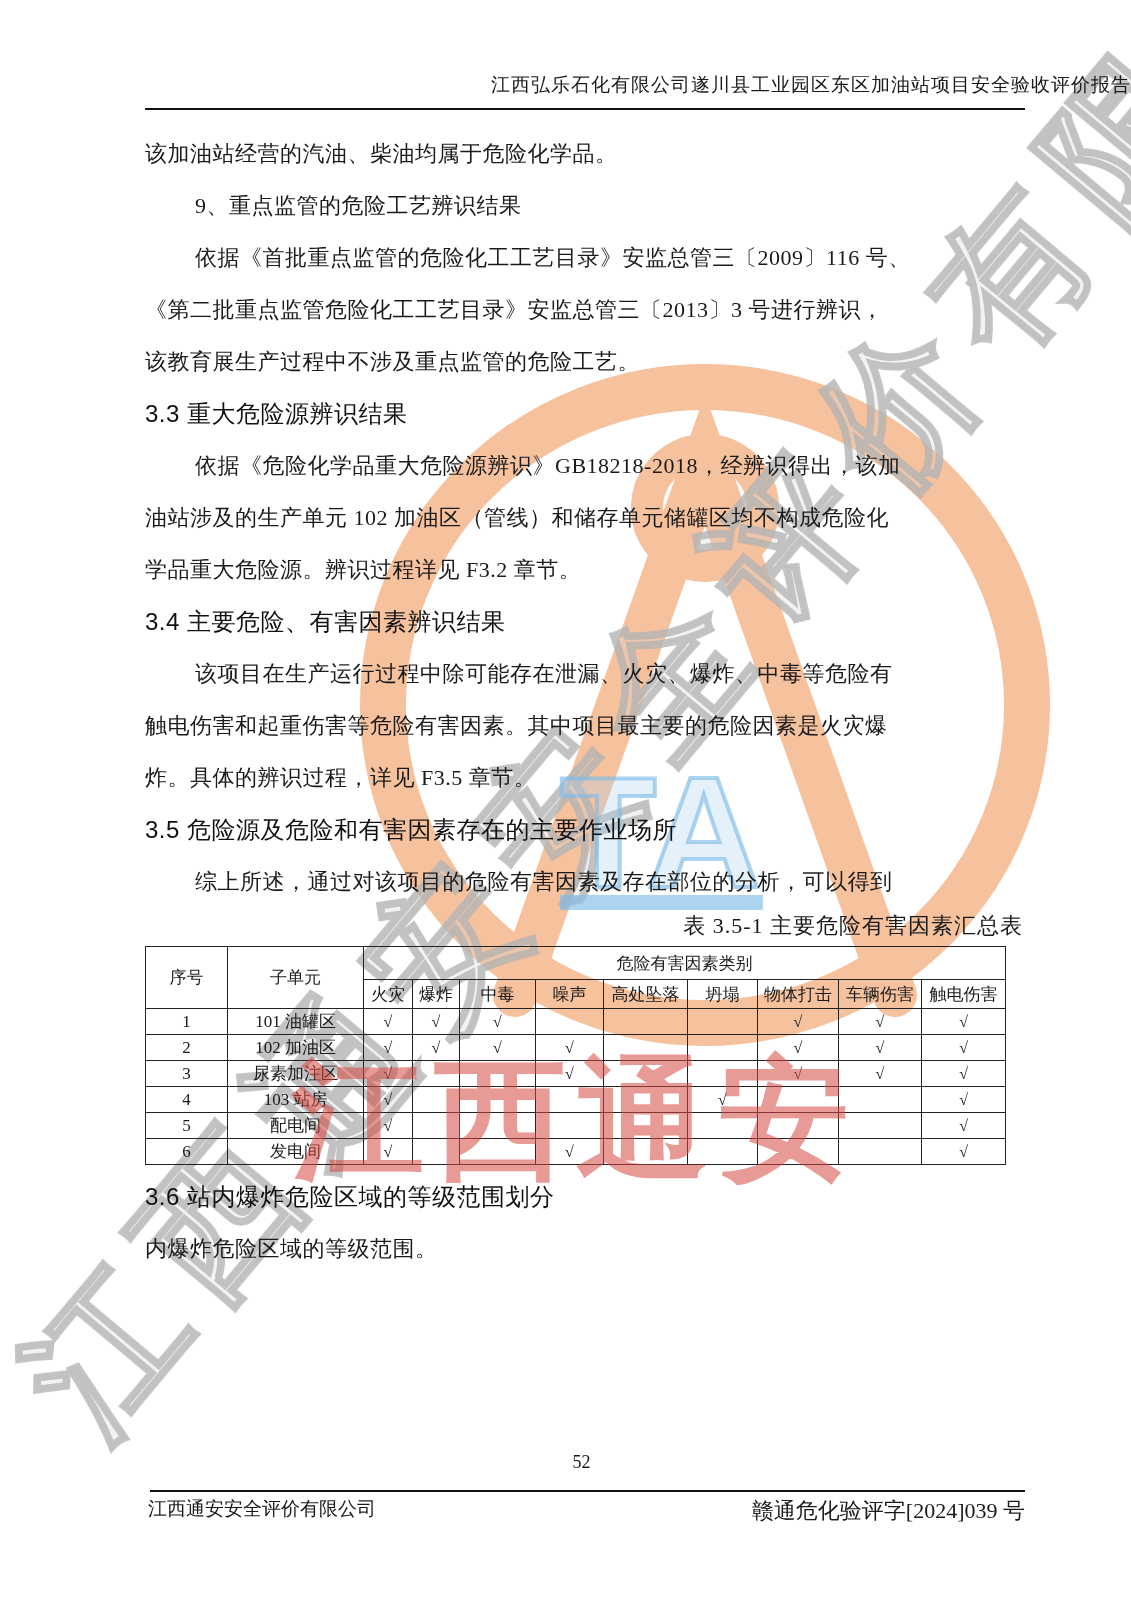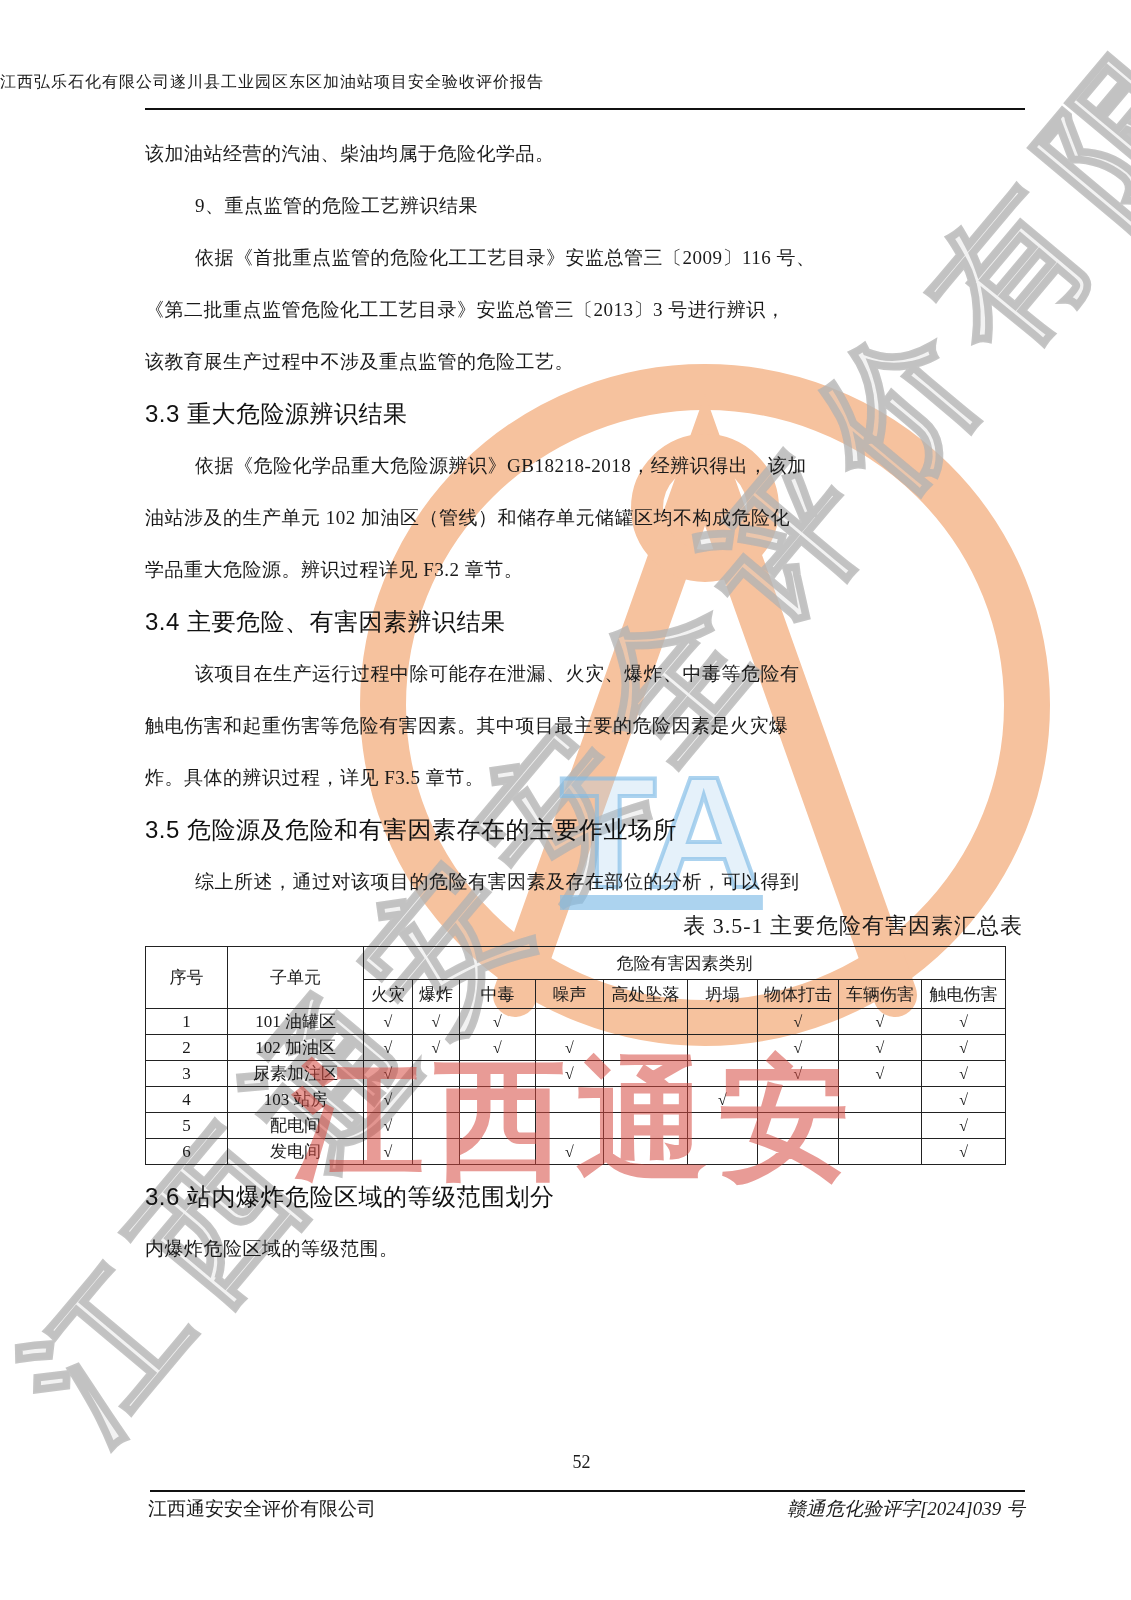--- a/index.html
+++ b/index.html
@@ -13,31 +13,31 @@
            font-family:"Liberation Sans","DejaVu Sans",sans-serif;font-weight:bold;
            color:rgba(210,210,210,0.28);-webkit-text-stroke:3px rgba(178,178,178,0.75);}
   .wm-blue{position:absolute;left:560px;top:742px;z-index:1;font-size:158px;font-weight:bold;
            font-family:"Liberation Sans","DejaVu Sans",sans-serif;letter-spacing:2px;
            color:rgba(170,210,240,0.30);text-decoration:underline;-webkit-text-stroke:4px rgba(128,188,230,0.65);}
   .wm-red{position:absolute;left:292px;top:1032px;z-index:3;font-size:132px;font-weight:bold;
           font-family:"Liberation Sans","DejaVu Sans",sans-serif;letter-spacing:10px;
           color:rgba(213,72,64,0.55);white-space:nowrap;pointer-events:none;}
 
   
-  .hdr{position:absolute;top:72px;left:0;width:100%;text-align:left;font-size:16px;
+  .hdr{position:absolute;top:72px;left:0;width:100%;text-align:right;font-size:19px;
        letter-spacing:1px;z-index:2;}
   .hdr-rule{position:absolute;top:108px;left:145px;width:880px;border-top:2px solid #111;z-index:2;}
   .pagenum{position:absolute;top:1452px;left:16px;width:100%;text-align:center;font-size:18px;z-index:2;}
   .ft-rule{position:absolute;top:1490px;left:150px;width:875px;border-top:2px solid #111;z-index:2;}
   .ft-left{position:absolute;top:1496px;left:148px;font-size:19px;z-index:2;}
-  .ft-right{position:absolute;top:1496px;right:106px;font-size:19px;z-index:2;font-style:italic;}
+  .ft-right{position:absolute;top:1496px;right:106px;font-size:22px;z-index:2;}
 
   
   .content{position:absolute;left:145px;top:128px;width:878px;z-index:2;}
-  .bodyline{height:52px;line-height:52px;font-size:19px;white-space:nowrap;letter-spacing:0.5px;}
+  .bodyline{height:52px;line-height:52px;font-size:22px;white-space:nowrap;letter-spacing:0.5px;}
   .indent{padding-left:50px;}
   .heading{height:52px;line-height:52px;font-size:24px;font-weight:normal;letter-spacing:0.5px;
            font-family:"Liberation Sans","DejaVu Sans",sans-serif;color:#111;}
   .tbl-caption{height:36px;line-height:36px;text-align:right;font-size:22px;letter-spacing:1px;}
 
   
   table.haz{border-collapse:collapse;width:860px;margin-top:2px;table-layout:fixed;}
   .haz th,.haz td{border:1.6px solid #222;text-align:center;font-weight:normal;
                   font-size:17px;padding:0;overflow:hidden;white-space:nowrap;}
   .haz thead tr.grp th{height:32px;}

